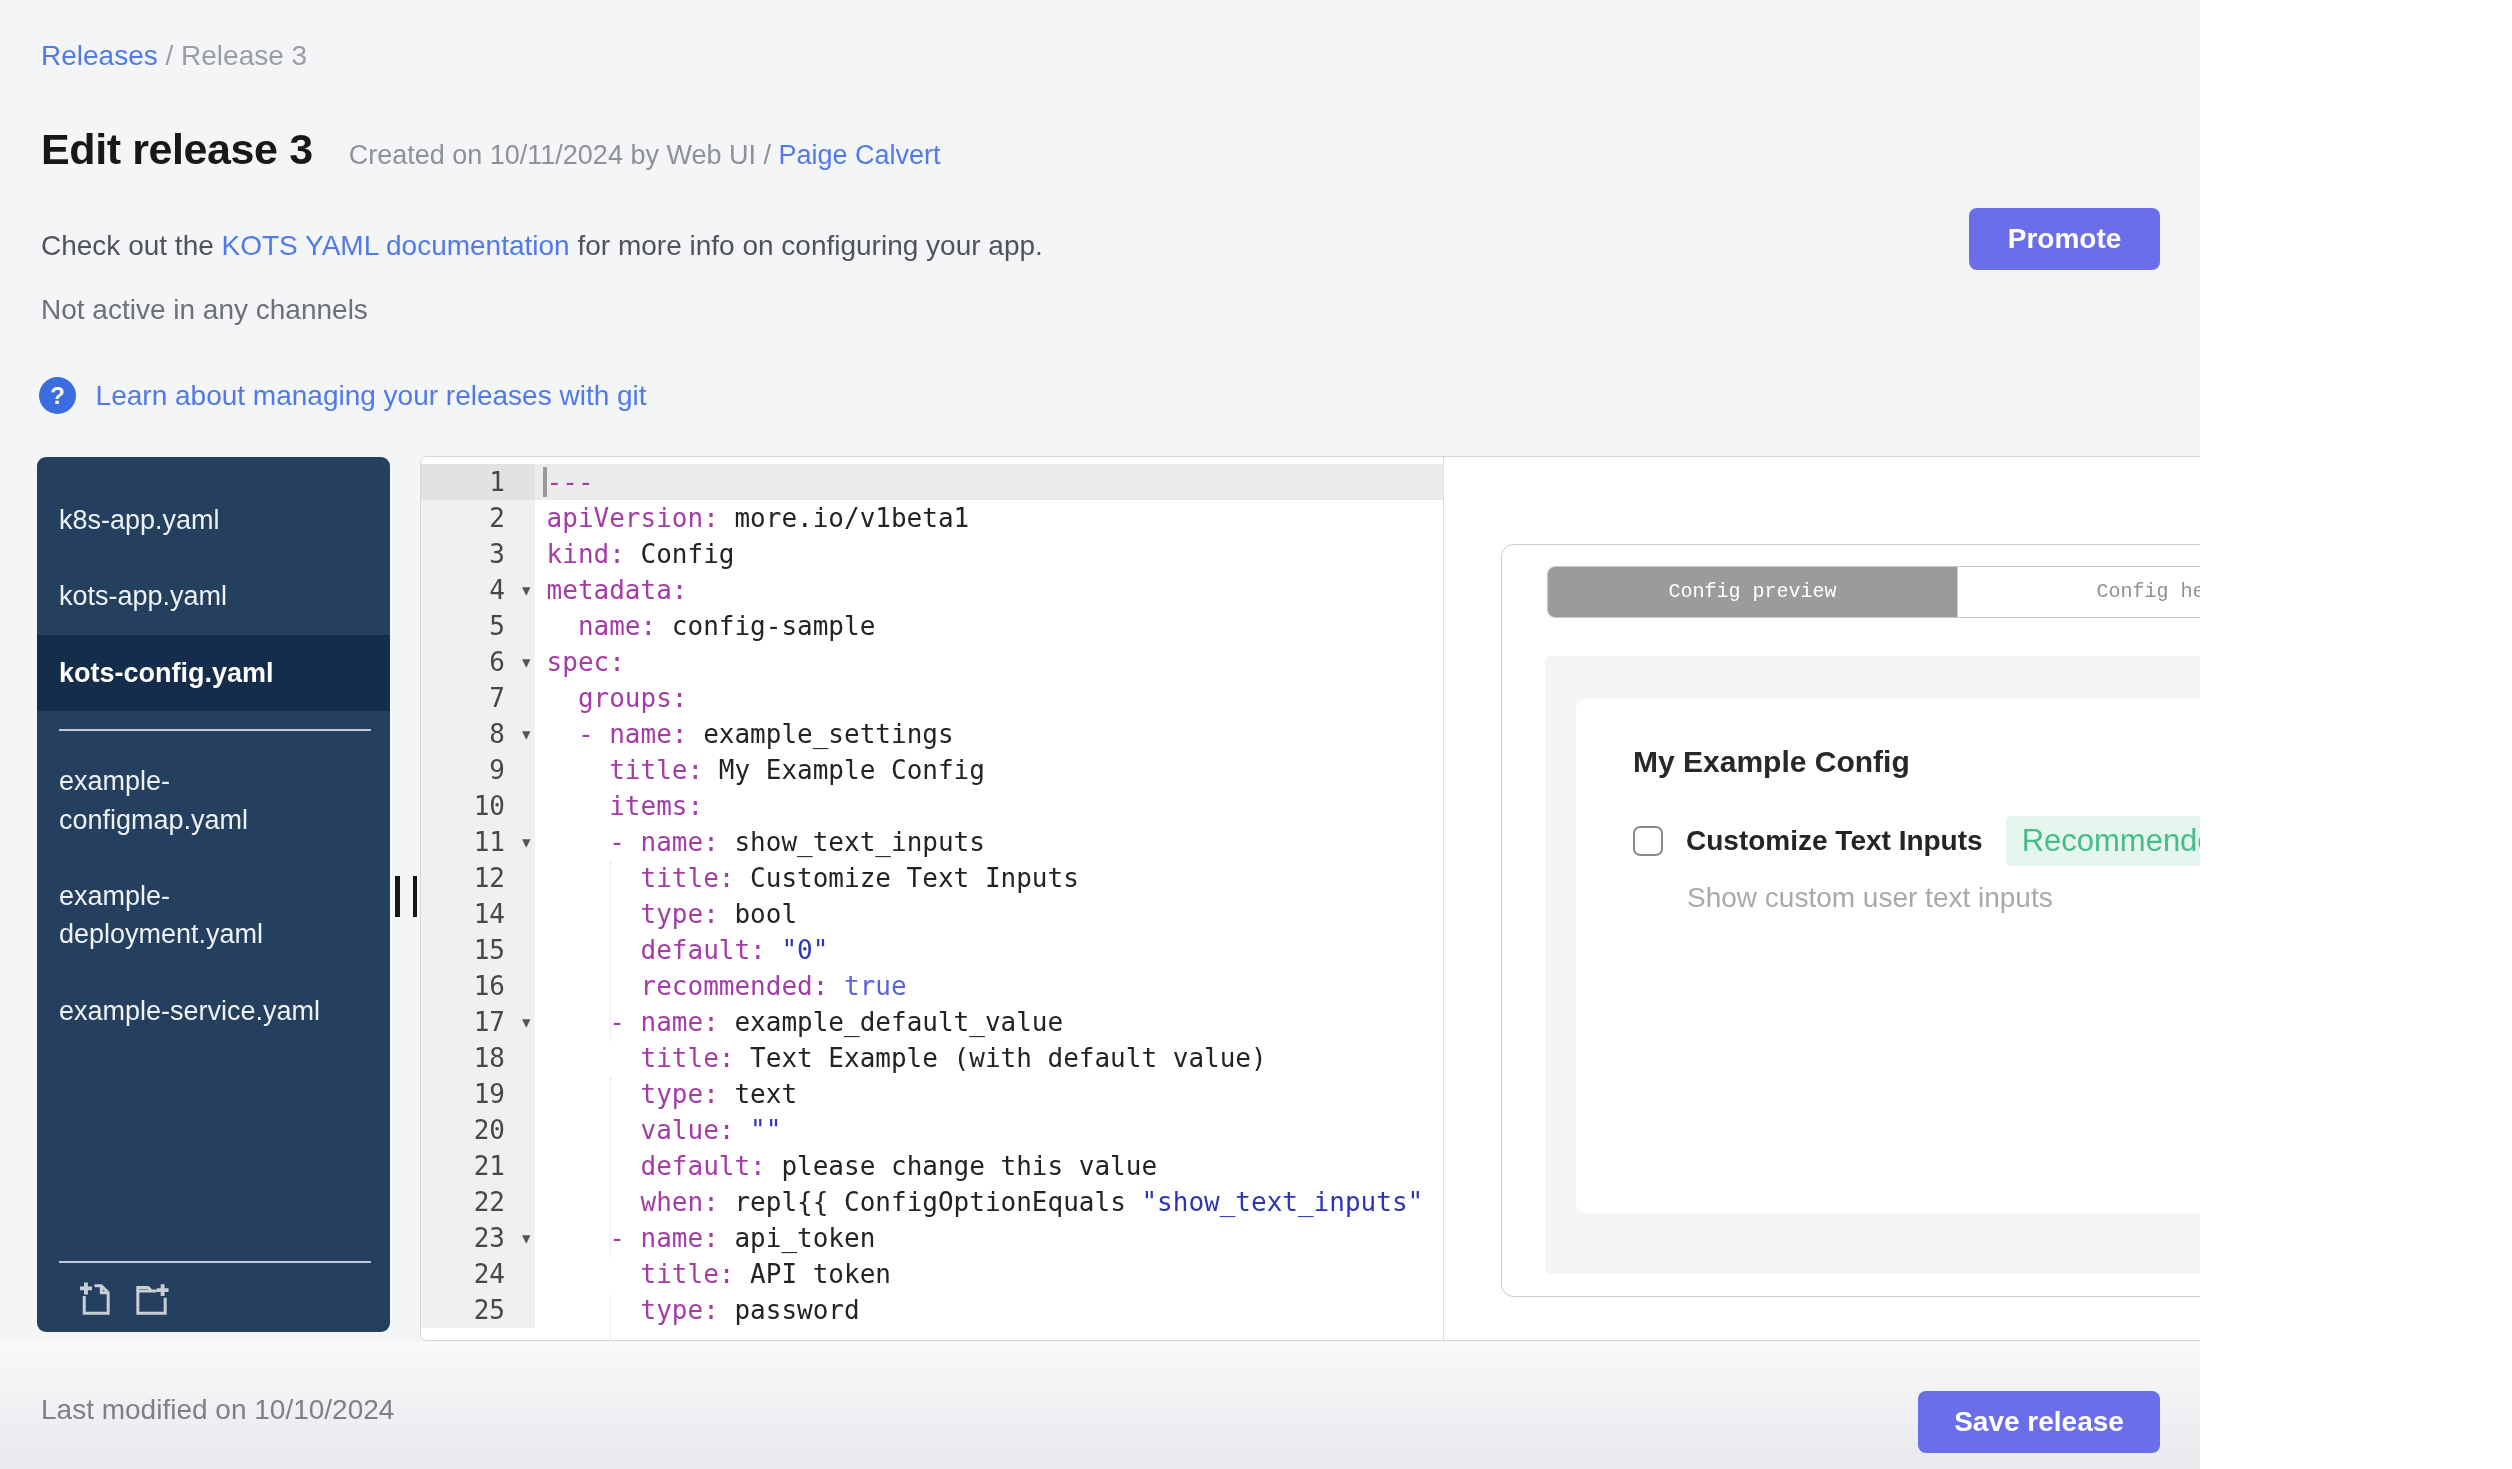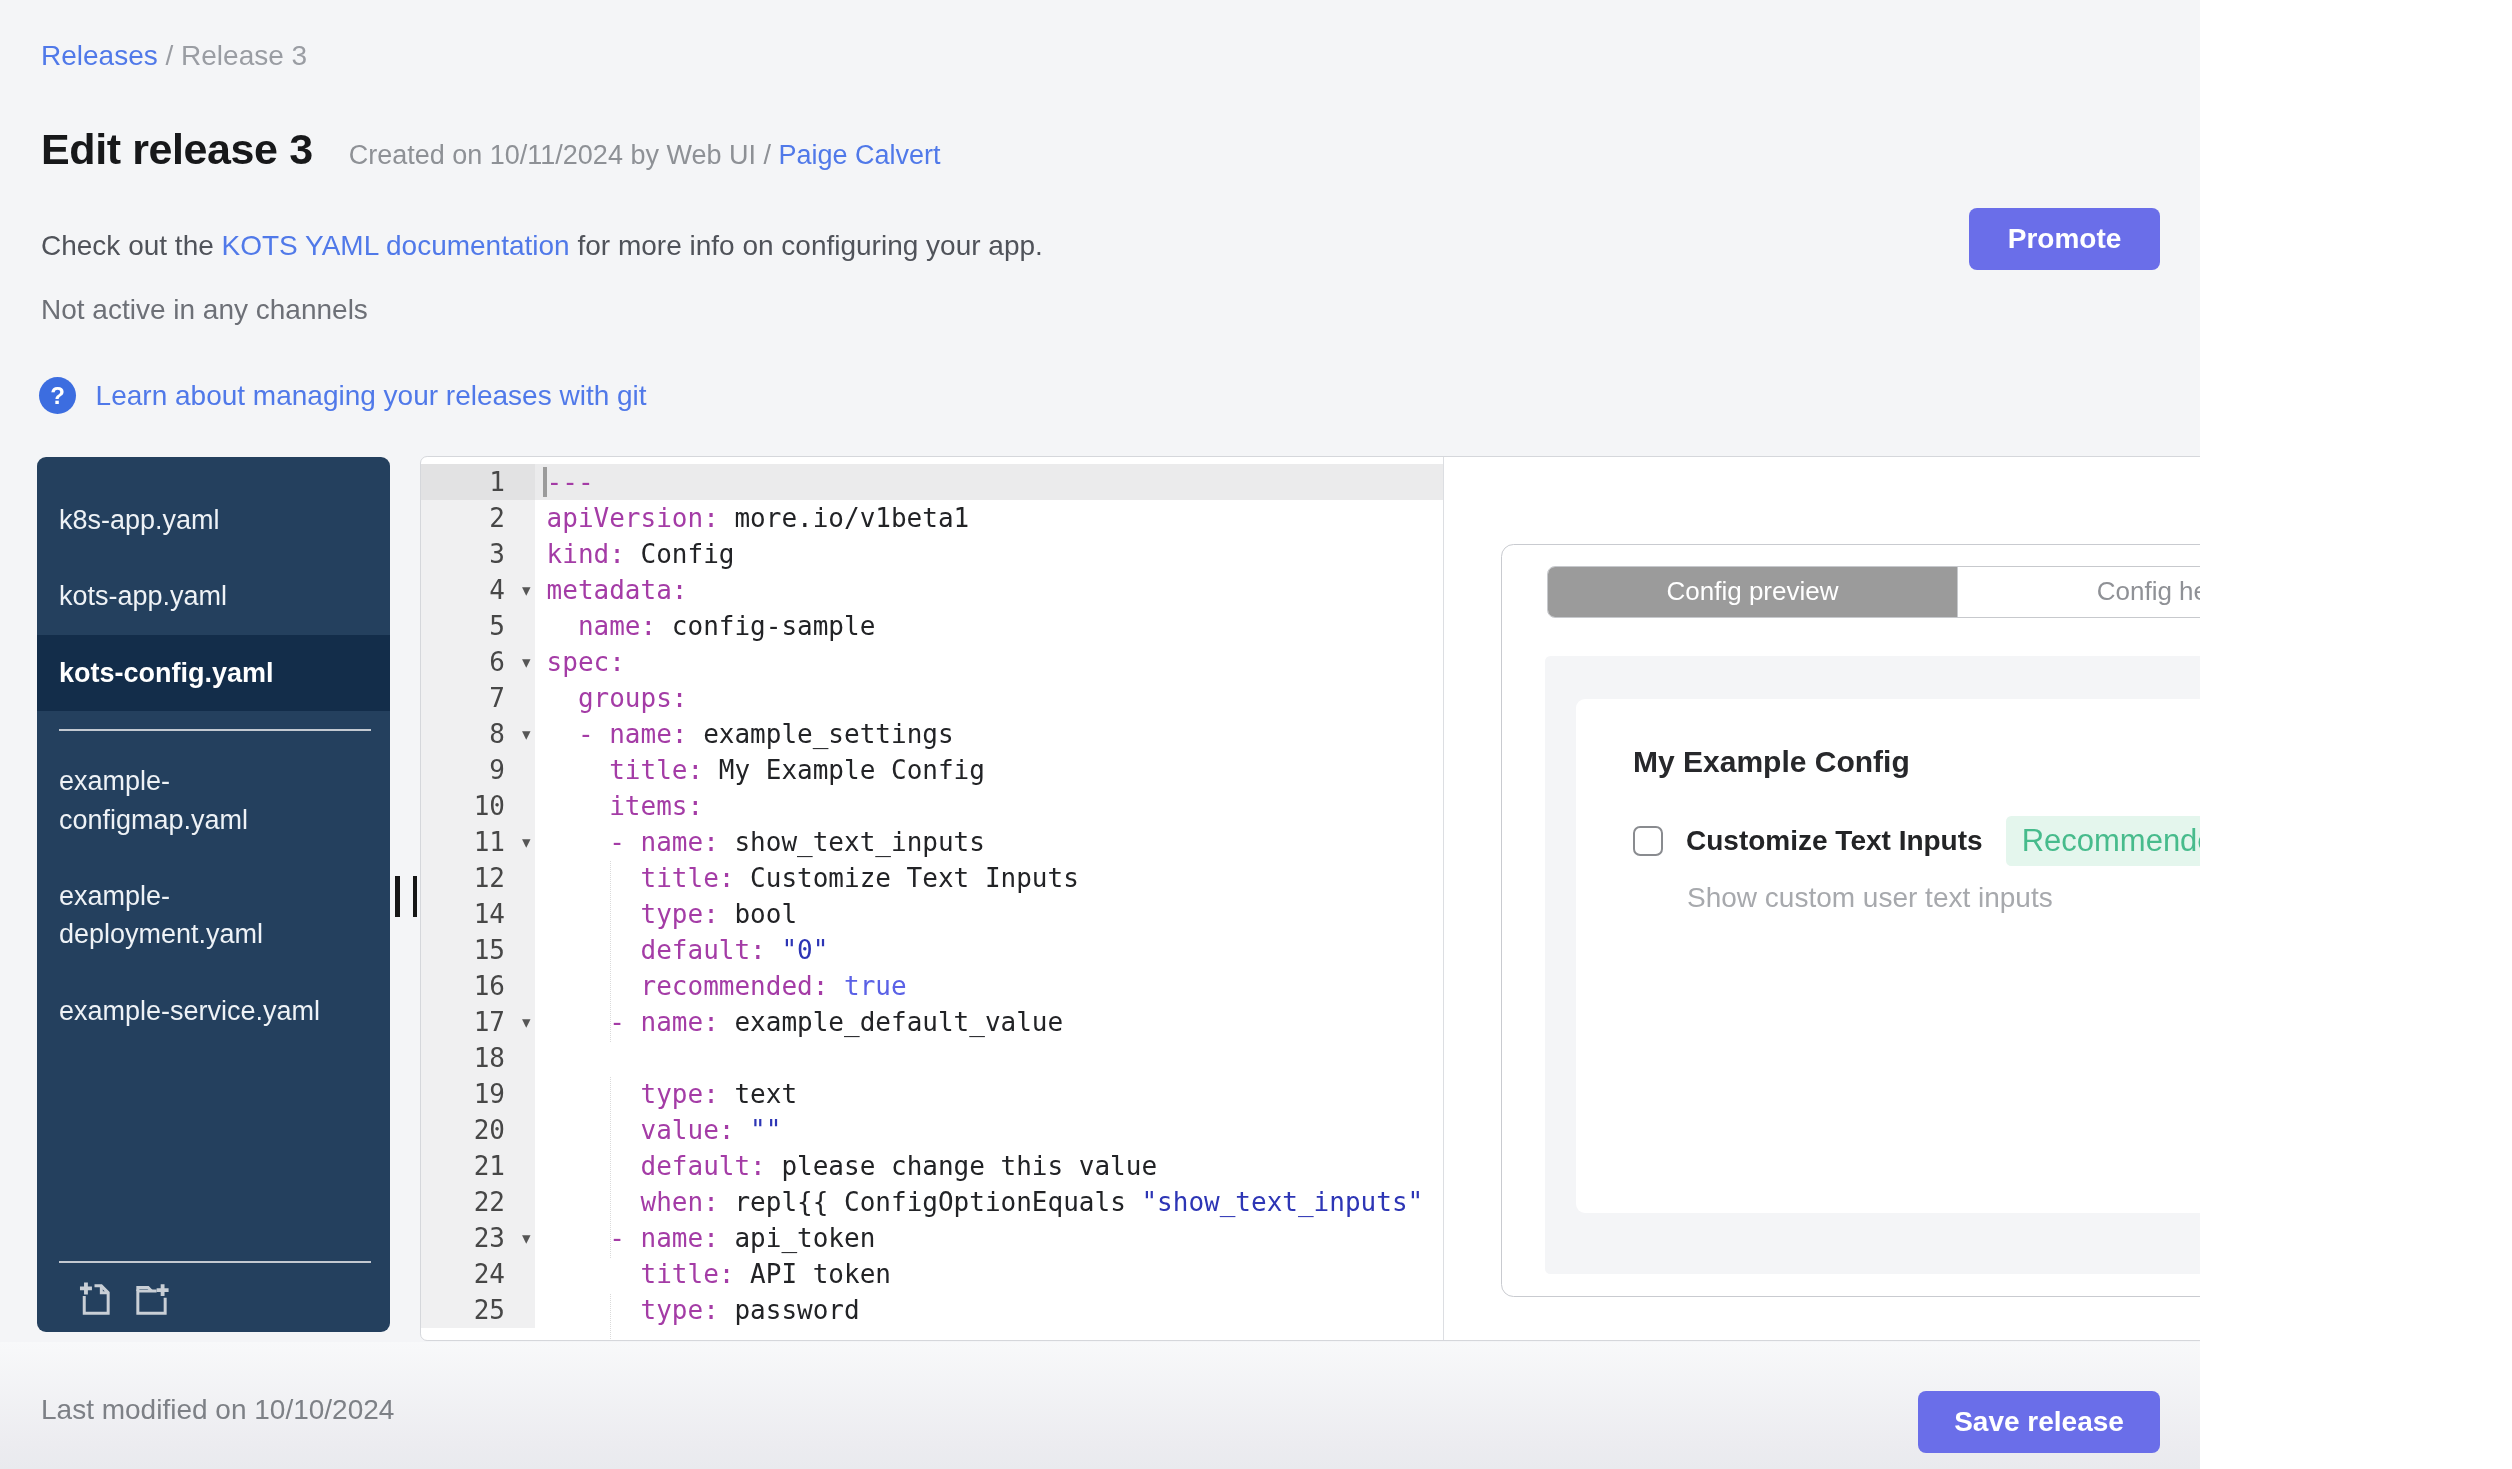--- a/index.html
+++ b/index.html
@@ -59,22 +59,22 @@
   .cursor{position:absolute;left:8px;top:2.7px;bottom:2.7px;width:3.6px;background:#9b9b9b;}
   .guide{position:absolute;left:189px;width:0;border-left:1.8px dotted #dadada;pointer-events:none;}
 
   
   .preview{flex:1;position:relative;background:#fff;border-left:0.9px solid #dcdee2;}
   .close-x{position:absolute;top:27px;right:41px;width:30px;height:30px;cursor:pointer;}
   .pv-card{position:absolute;left:57px;top:87px;width:913px;height:753px;box-sizing:border-box;
            border:1.8px solid #c9cbd0;border-radius:12.5px;background:#fff;}
   .tabs{position:absolute;left:45px;right:45px;top:20.5px;height:52px;display:flex;
         border:1.8px solid #c7c9cd;border-radius:8px;overflow:hidden;box-sizing:border-box;}
-  .tab{flex:1;display:flex;align-items:center;justify-content:center;font-size:26px;
-       color:#8f9196;background:#fff;cursor:pointer;}
+  .tab{flex:1;display:flex;align-items:center;justify-content:center;font-size:20px;
+       color:#8f9196;background:#fff;cursor:pointer;font-family:Liberation Mono, monospace;}
   .tab.active{background:var(--tab-active);color:#fff;}
   .tab + .tab{border-left:1.8px solid #c7c9cd;}
   .gray-panel{position:absolute;left:43px;right:32px;top:111px;bottom:22px;background:#f4f5f7;border-radius:5.3px;}
   .config-card{position:absolute;left:31px;top:43px;width:776px;height:514px;background:#fff;border-radius:9px;}
   .group-title{margin:46px 0 0 57px;font-size:30px;font-weight:700;color:#27282b;}
   .item-row{margin:37px 0 0 57px;display:flex;align-items:center;gap:23px;}
   .checkbox{width:30px;height:30px;box-sizing:border-box;border:2.7px solid #898b8f;border-radius:7.1px;background:#fff;cursor:pointer;flex:none;}
   .item-label{font-size:28px;font-weight:700;color:#232426;}
   .badge{background:var(--badge-bg);color:var(--badge-text);font-size:31px;padding:7.1px 16px;border-radius:5.3px;}
   .item-help{margin:16px 0 0 111px;font-size:28px;color:#a7a9ad;}
@@ -291,20 +291,23 @@
               <span class="fold">▾</span>
             </div>
             <div class="code">
               <pre><span class="tok-v">    </span><span class="tok-k">- name:</span><span class="tok-v"> example_default_value</span></pre>
             </div>
           </div>
           <div class="row">
             <div class="gutter">
               <span class="lnum">18</span>
             </div>
+            <div class="code">
+              <pre><span class="tok-v">      </span><span class="tok-k">title:</span><span class="tok-v"> Text Example (with default value)</span></pre>
+            </div>
           </div>
           <div class="row">
             <div class="gutter">
               <span class="lnum">19</span>
             </div>
             <div class="code">
               <pre><span class="tok-v">      </span><span class="tok-k">type:</span><span class="tok-v"> text</span></pre>
             </div>
           </div>
           <div class="row">

